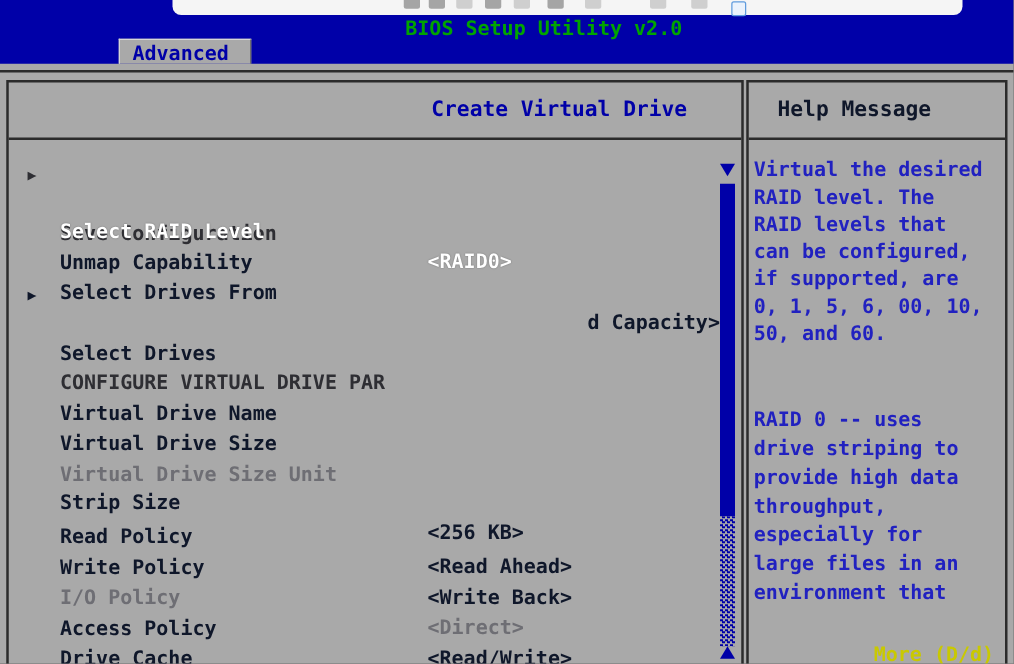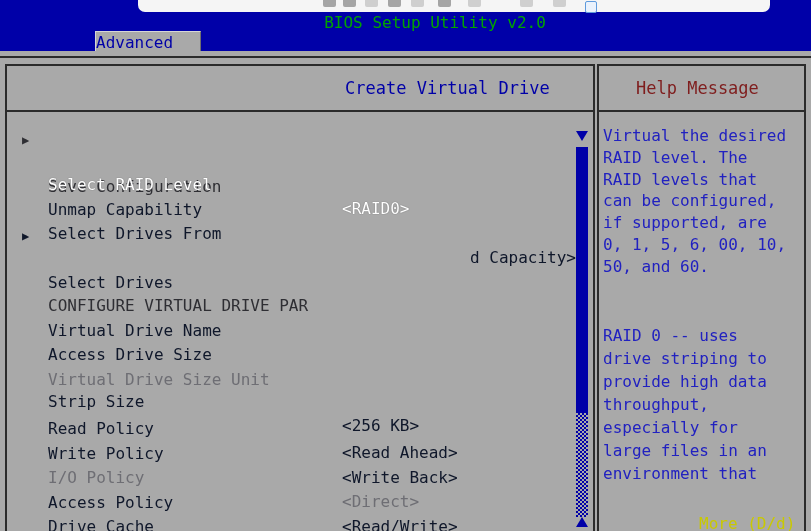--- a/index.html
+++ b/index.html
@@ -1,41 +1,41 @@
 <!DOCTYPE html>
 <html><head>
 <meta charset="utf-8">
 <style>
   html,body{margin:0;padding:0;background:#666;}
   .screen{
     position:relative;width:811px;height:531px;overflow:hidden;
     background:#a9a9a9;
     font-family:"DejaVu Sans Mono", monospace;
-    font-weight:normal;
+    font-weight:bold;
     -webkit-font-smoothing:none;
   }
   .abs{position:absolute;}
   
   .bios-header{left:0;top:0;width:811px;height:51px;background:#0000a8;}
   .host-toolbar{left:138px;top:0;width:632px;height:12px;background:#f5f5f5;border-radius:0 0 7px 7px;z-index:30;}
   .tb-frag{position:absolute;top:-3px;width:13px;height:10px;background:#8a8a8a;border-radius:2px;opacity:.75;}
   .tb-frag.light{background:#c2c2c2;}
   .tb-check{position:absolute;top:1px;left:447px;width:10px;height:10px;background:#eaf2fc;border:1px solid #5f9bdd;border-radius:2px;}
   .bios-title{left:0;top:13px;width:870px;text-align:center;color:#00a400;font-size:16px;letter-spacing:0px;white-space:pre;}
-  .tab{left:95px;top:31px;width:106px;height:20px;background:#a9a9a9;color:#0000a8;font-size:16px;line-height:21px;padding-left:0;box-sizing:border-box;border-top:1px solid #d6d6d6;border-left:1px solid #d6d6d6;border-right:1px solid #6f6f6f;z-index:5;}
+  .tab{left:95px;top:31px;width:106px;height:20px;background:#a9a9a9;color:#0000a8;font-size:16px;line-height:21px;padding-left:10px;box-sizing:border-box;border-top:1px solid #d6d6d6;border-left:1px solid #d6d6d6;border-right:1px solid #6f6f6f;z-index:5;}
   .hrule{left:0;top:56px;width:811px;height:2px;background:#2b2b2b;}
   
   .box{border:2px solid #2b2b2b;background:transparent;box-sizing:border-box;}
   .left-box{left:5px;top:64px;width:590px;height:500px;}
   .right-box{left:597px;top:64px;width:209px;height:500px;}
   .titlebar-sep-left{left:7px;top:110px;width:586px;height:2px;background:#2b2b2b;}
   .titlebar-sep-right{left:599px;top:110px;width:205px;height:2px;background:#2b2b2b;}
   .panel-title{top:78px;font-size:17px;color:#0000a8;white-space:pre;}
   .main-title{left:345px;}
-  .help-title{left:636px;color:#7f1d1d;}
+  .help-title{left:622px;color:#0f172a;}
   
   .row{left:14px;width:560px;height:24px;line-height:24px;font-size:16px;white-space:pre;}
   .row .lbl{position:absolute;left:34px;}
   .row .arr{position:absolute;left:8px;font-size:12px;top:1px;}
   .row .val{position:absolute;left:328px;}
   .c-dark{color:#2e2e33;}
   .c-blue{color:#0f172a;}
   .c-dim{color:#6e6e74;}
   .c-sel{color:#ffffff;text-shadow:0 0 1px #555;}
   
@@ -104,21 +104,21 @@
     <span class="arr c-blue">▶</span>
     <span class="lbl c-blue">Select Drives</span>
   </div>
   <div class="abs row" style="top:270px">
     <span class="lbl c-dark">CONFIGURE VIRTUAL DRIVE PAR</span>
   </div>
   <div class="abs row" style="top:295px">
     <span class="lbl c-blue">Virtual Drive Name</span>
   </div>
   <div class="abs row" style="top:319px">
-    <span class="lbl c-blue">Access Drive Size</span>
+    <span class="lbl c-blue">Virtual Drive Size</span>
   </div>
   <div class="abs row" style="top:344px">
     <span class="lbl c-dim">Virtual Drive Size Unit</span>
   </div>
   <div class="abs row" style="top:366px">
     <span class="lbl c-blue">Strip Size</span>
     <span class="val c-blue">&lt;256 KB&gt;</span>
   </div>
   <div class="abs row" style="top:393px">
     <span class="lbl c-blue">Read Policy</span>

